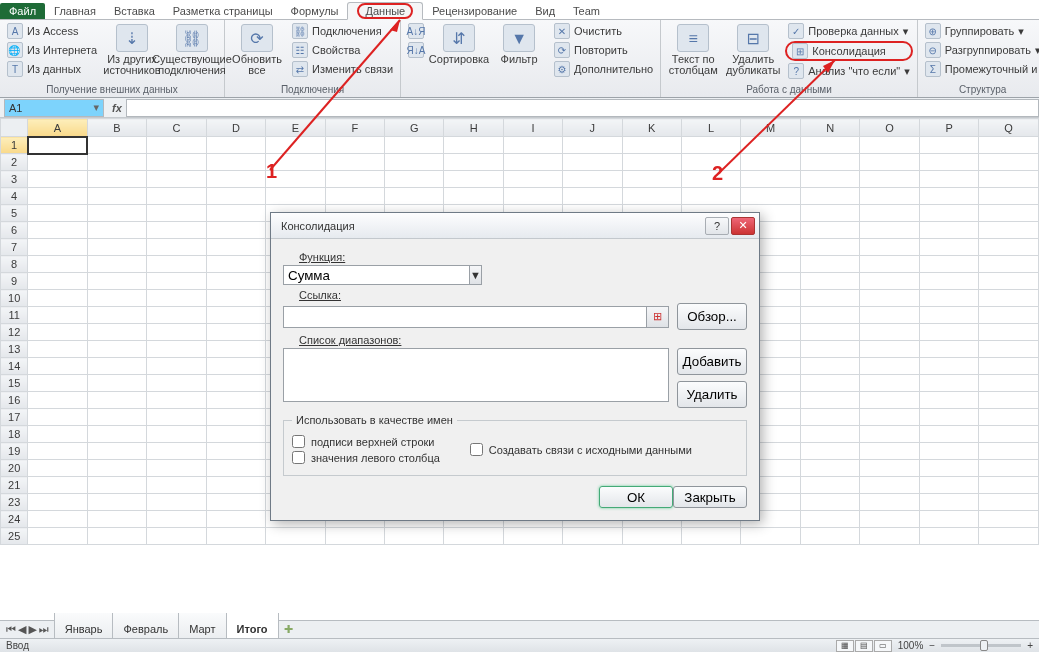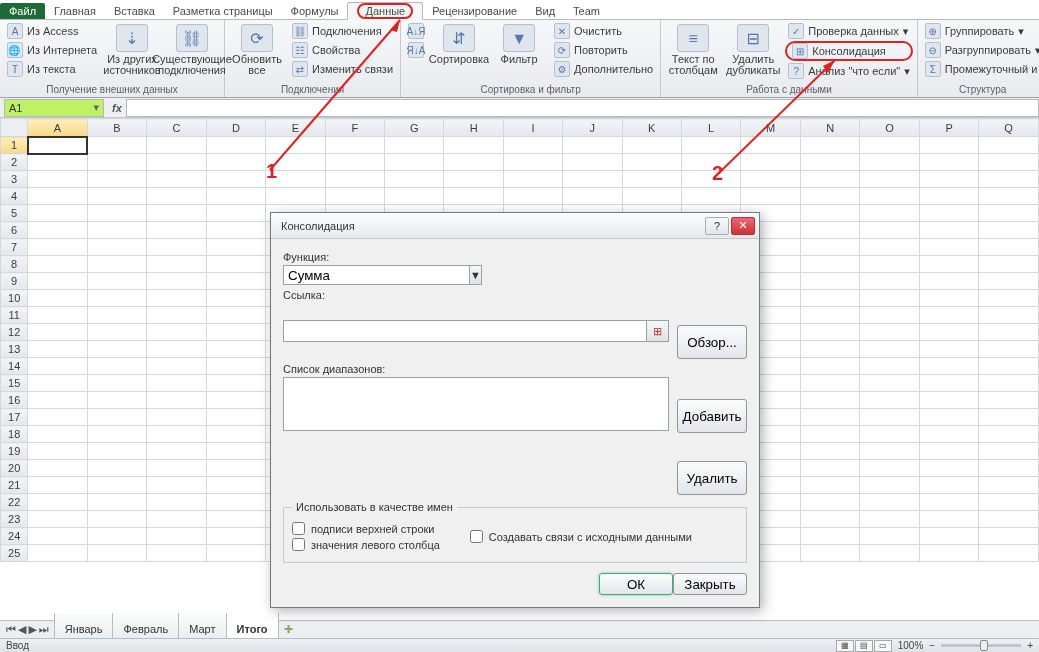--- a/index.html
+++ b/index.html
@@ -20,21 +20,21 @@
 .group-label { text-align:center; color:#5a6069; font-size:10px; padding:1px 0 2px;}
 .bigbtn { display:flex; flex-direction:column; align-items:center; justify-content:flex-start; width:56px; padding:2px; color:#3b3b3b; cursor:pointer; text-align:center; line-height:11px;}
 .bigbtn .ic { width:32px; height:28px; background:#dfe6ee; border:1px solid #b5c0cc; border-radius:3px; margin-bottom:2px; display:flex; align-items:center; justify-content:center; color:#5577aa; font-size:16px;}
 .stack { display:flex; flex-direction:column; gap:1px; }
 .smbtn { display:flex; align-items:center; gap:4px; padding:1px 3px; color:#3b3b3b; cursor:pointer; white-space:nowrap; }
 .smbtn .sic { width:16px; height:16px; background:#dfe6ee; border:1px solid #b5c0cc; border-radius:2px; display:flex; align-items:center; justify-content:center; font-size:10px; color:#5577aa;}
 .smbtn.hl { border:2px solid #d22; border-radius:10px; padding:0 5px;}
 
 
 .fbar { display:flex; align-items:center; height:20px; border-bottom:1px solid #c5c9cd; background:#edf0f3;}
-.namebox { width:100px; height:18px; margin:0 4px; background:#bef264; border:1px solid #b3b8bd; padding:0 4px; display:flex; align-items:center; justify-content:space-between;}
+.namebox { width:100px; height:18px; margin:0 4px; background:#7dd3fc; border:1px solid #b3b8bd; padding:0 4px; display:flex; align-items:center; justify-content:space-between;}
 .namebox .dd { color:#666;}
 .fx { width:18px; text-align:center; font-style:italic; color:#555;font-weight:bold;}
 .finput { flex:1; height:18px; background:#fff; border:1px solid #b3b8bd;}
 
 
 .gridwrap { position:relative; height:500px; overflow:hidden; background:#fff;}
 table.sheet { border-collapse:collapse; table-layout:fixed;}
 table.sheet th, table.sheet td { border:1px solid #d4d8dc; }
 table.sheet th { background:linear-gradient(#f3f5f7,#e4e7eb); font-weight:normal; color:#3b3b3b; font-size:11px;}
 table.sheet thead th { height:18px; width:62px;}
@@ -61,29 +61,29 @@
 .slider { width:80px; height:3px; background:#c0c5ca; position:relative;}
 .slider .thumb { position:absolute; left:48%; top:-4px; width:8px; height:11px; background:#eef1f4; border:1px solid #888; border-radius:2px;}
 
 
 .dialog { position:absolute; left:270px; top:212px; width:490px; background:#f0f0f0; border:1px solid #6f7a86; box-shadow:3px 3px 12px rgba(0,0,0,.3); font-size:11px;}
 .dlg-title { height:26px; background:linear-gradient(#fdfdfe,#e6eaef); border-bottom:1px solid #c3c8cd; display:flex; align-items:center; justify-content:space-between; padding:0 4px 0 10px;}
 .dlg-btns { display:flex; gap:2px;}
 .dlg-btns span { width:24px; height:18px; border:1px solid #a8adb3; background:linear-gradient(#f7f8fa,#e2e5e9); border-radius:2px; display:flex; align-items:center; justify-content:center; cursor:pointer; font-size:11px;}
 .dlg-btns span.close { background:linear-gradient(#e67,#c33); color:#fff; border-color:#a33;}
 .dlg-body { padding:8px 12px 12px;}
-.dlg-body label { display:block; margin:4px 0 2px; }
+.dlg-body label { display:block; margin:4px 16px 2px;text-decoration:underline; }
 .combo { display:flex; width:150px;}
 .combo input { flex:1; height:20px; border:1px solid #9aa0a6; background:#fff; padding:0 4px;}
 .combo .cbtn { width:18px; height:20px; border:1px solid #9aa0a6; border-left:none; background:linear-gradient(#f5f6f8,#dfe2e6); display:flex; align-items:center; justify-content:center; cursor:pointer;}
 .row { display:flex; gap:8px; align-items:center;}
 .refwrap { flex:1; display:flex;}
 .refwrap input { flex:1; height:22px; border:1px solid #9aa0a6; background:#fff; padding:0 4px;}
 .refbtn { width:22px; height:22px; border:1px solid #9aa0a6; border-left:none; background:linear-gradient(#f5f6f8,#dfe2e6); display:flex; align-items:center; justify-content:center; cursor:pointer; color:#c33;}
-.dbtn { width:70px; height:34px; border:1px solid #8f959b; background:linear-gradient(#fbfcfd,#e3e6ea); border-radius:3px; cursor:pointer;margin-top:22px;}
+.dbtn { width:70px; height:27px; border:1px solid #8f959b; background:linear-gradient(#fbfcfd,#e3e6ea); border-radius:3px; cursor:pointer;}
 .listbox { width:392px; height:54px; border:1px solid #9aa0a6; background:#fff; overflow-y:scroll;}
 .fieldset { border:1px solid #c5cace; padding:6px 8px 8px; margin-top:6px;}
 .fieldset legend { padding:0 4px;}
 .chk { display:flex; align-items:center; gap:6px; margin:3px 0;}
 .chk input { width:13px; height:13px;}
 .dlg-foot { display:flex; justify-content:flex-end; gap:0; margin-top:10px;}
 .dlg-foot button { width:74px; height:22px; border:1px solid #8f959b; background:linear-gradient(#fbfcfd,#e3e6ea); border-radius:3px; cursor:pointer;}
 .dlg-foot button.primary { border:1px solid #4a7; box-shadow:0 0 3px #6c9;}
 .annot { position:absolute; color:#d22; font-size:20px; font-weight:bold;}
 </style>
@@ -109,21 +109,21 @@
         <div class="smbtn">
             <span class="sic">A</span>
             <span>Из Access</span>
           </div>
         <div class="smbtn">
             <span class="sic">🌐</span>
             <span>Из Интернета</span>
           </div>
         <div class="smbtn">
             <span class="sic">T</span>
-            <span>Из текста</span>
+            <span>Из данных</span>
           </div>
       </div>
       <div class="bigbtn">
           <div class="ic">⇣</div>
           <span>Из других источников</span>
         </div>
       <div class="bigbtn">
           <div class="ic">⛓</div>
           <span>Существующие подключения</span>
         </div>
@@ -181,21 +181,20 @@
         <div class="smbtn">
             <span class="sic">⟳</span>
             <span>Повторить</span>
           </div>
         <div class="smbtn">
             <span class="sic">⚙</span>
             <span>Дополнительно</span>
           </div>
       </div>
     </div>
-    <div class="group-label">Сортировка и фильтр</div>
   </div>
 
   <div class="group">
     <div class="group-body">
       <div class="bigbtn">
           <div class="ic">≡</div>
           <span>Текст по столбцам</span>
         </div>
       <div class="bigbtn">
           <div class="ic">⊟</div>
@@ -676,40 +675,20 @@
           <td class=""></td>
           <td class=""></td>
           <td class=""></td>
           <td class=""></td>
           <td class=""></td>
           <td class=""></td>
           <td class=""></td>
           <td class=""></td>
         </tr>
         <tr>
-          <th class="">22</th>
-          <td class=""></td>
-          <td class=""></td>
-          <td class=""></td>
-          <td class=""></td>
-          <td class=""></td>
-          <td class=""></td>
-          <td class=""></td>
-          <td class=""></td>
-          <td class=""></td>
-          <td class=""></td>
-          <td class=""></td>
-          <td class=""></td>
-          <td class=""></td>
-          <td class=""></td>
-          <td class=""></td>
-          <td class=""></td>
-          <td class=""></td>
-        </tr>
-        <tr>
           <th class="">23</th>
           <td class=""></td>
           <td class=""></td>
           <td class=""></td>
           <td class=""></td>
           <td class=""></td>
           <td class=""></td>
           <td class=""></td>
           <td class=""></td>
           <td class=""></td>

